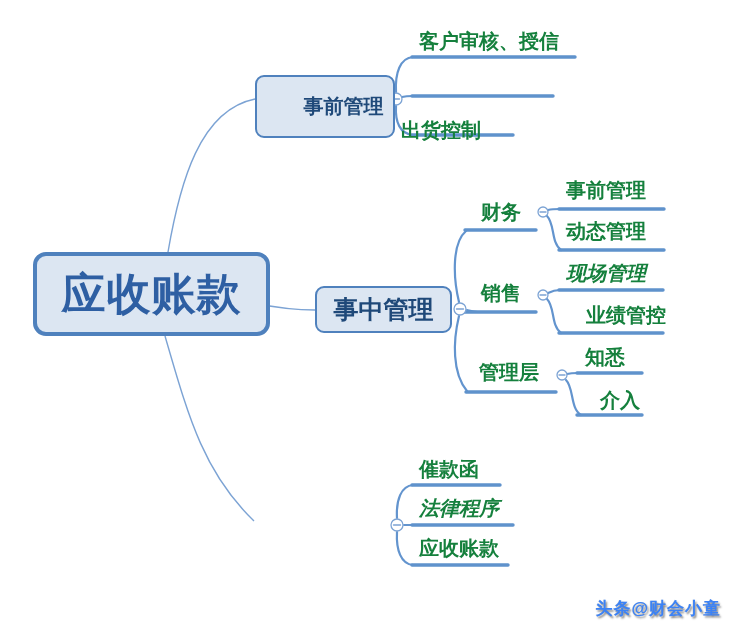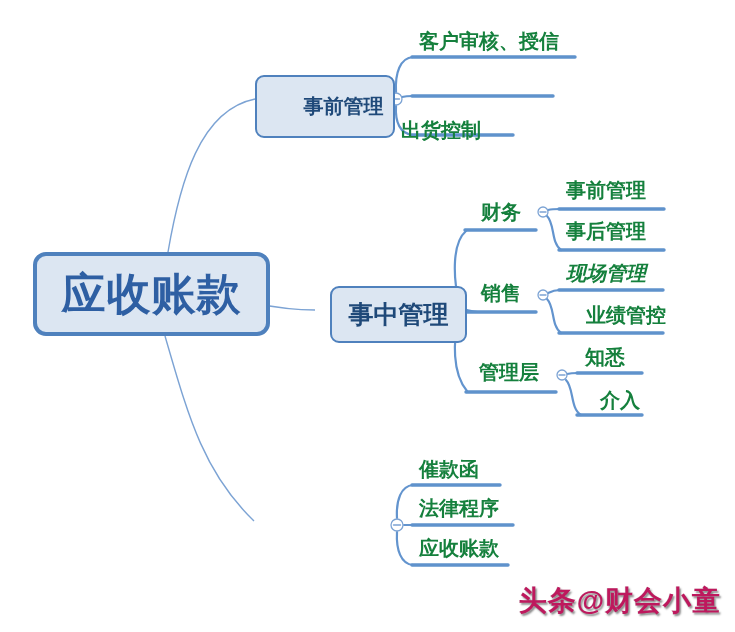--- a/index.html
+++ b/index.html
@@ -11,29 +11,29 @@
   .node-box{
     position:absolute;z-index:2;display:flex;align-items:center;justify-content:center;
     background:#dce6f2;border:2.5px solid #4f81bd;border-radius:9px;
     color:#1f4979;font-weight:bold;box-sizing:border-box;cursor:default;
   }
   .root-box{
     left:33px;top:252px;width:237px;height:84px;
     border-width:4px;border-radius:13px;font-size:44px;color:#2e5fa3;letter-spacing:1px;
   }
   .box-pre{left:255px;top:75px;width:140px;height:63px;font-size:20px;padding-left:37px;}
-  .box-during{left:330px;top:286px;width:137px;height:57px;font-size:25px;}
+  .box-during{left:315px;top:286px;width:137px;height:47px;font-size:25px;}
   .box-post{left:254px;top:497px;width:139px;height:50px;font-size:25px;}
   .leaf{
     position:absolute;z-index:2;color:#15803d;font-size:20px;font-weight:600;
     line-height:22px;white-space:nowrap;
   }
   .watermark{
     position:absolute;z-index:3;right:14px;bottom:12px;
-    font-size:28px;font-weight:bold;color:#be185d;letter-spacing:1px;
+    font-size:17px;font-weight:bold;color:#3b82f6;letter-spacing:1px;
     text-shadow:1.5px 1.5px 2px #8a8a8a,-0.5px -0.5px 0 #d8d8d8;
   }
   .cn{stroke:#7ca3d4;stroke-width:1.4;fill:none;}
   .br{stroke:#6394ce;stroke-width:2.2;fill:none;stroke-linecap:round;}
   .ul{stroke:#5f92cc;stroke-width:3.4;fill:none;stroke-linecap:round;}
   .cc{fill:#ffffff;stroke:#7ca3d4;stroke-width:1.3;}
   .cm{stroke:#7ca3d4;stroke-width:1.3;stroke-linecap:round;}
 </style>
 </head>
 <body>
@@ -116,29 +116,29 @@
   </div>
   <div class="node-box box-during">
     <span>事中管理</span>
   </div>
 
   <div class="leaf" style="left:419px;top:30px;">客户审核、授信</div>
   <div class="leaf" style="left:401px;top:108px;margin-top:11px;">出货控制</div>
 
   <div class="leaf" style="left:481px;top:201px;">财务</div>
   <div class="leaf" style="left:566px;top:179px;">事前管理</div>
-  <div class="leaf" style="left:566px;top:220px;">事后管理</div>
+  <div class="leaf" style="left:566px;top:220px;">动态管理</div>
 
   <div class="leaf" style="left:481px;top:282px;">销售</div>
   <div class="leaf" style="left:566px;top:262px;font-style:italic;">现场管理</div>
   <div class="leaf" style="left:586px;top:304px;">业绩管控</div>
 
   <div class="leaf" style="left:479px;top:361px;">管理层</div>
   <div class="leaf" style="left:585px;top:346px;">知悉</div>
   <div class="leaf" style="left:600px;top:389px;">介入</div>
 
   <div class="leaf" style="left:419px;top:458px;">催款函</div>
-  <div class="leaf" style="left:419px;top:497px;">法律程序</div>
+  <div class="leaf" style="left:419px;top:497px;font-style:italic;">法律程序</div>
   <div class="leaf" style="left:419px;top:537px;">应收账款</div>
 
   <div class="watermark">头条@财会小童</div>
 
 </div>
 
 </body></html>

